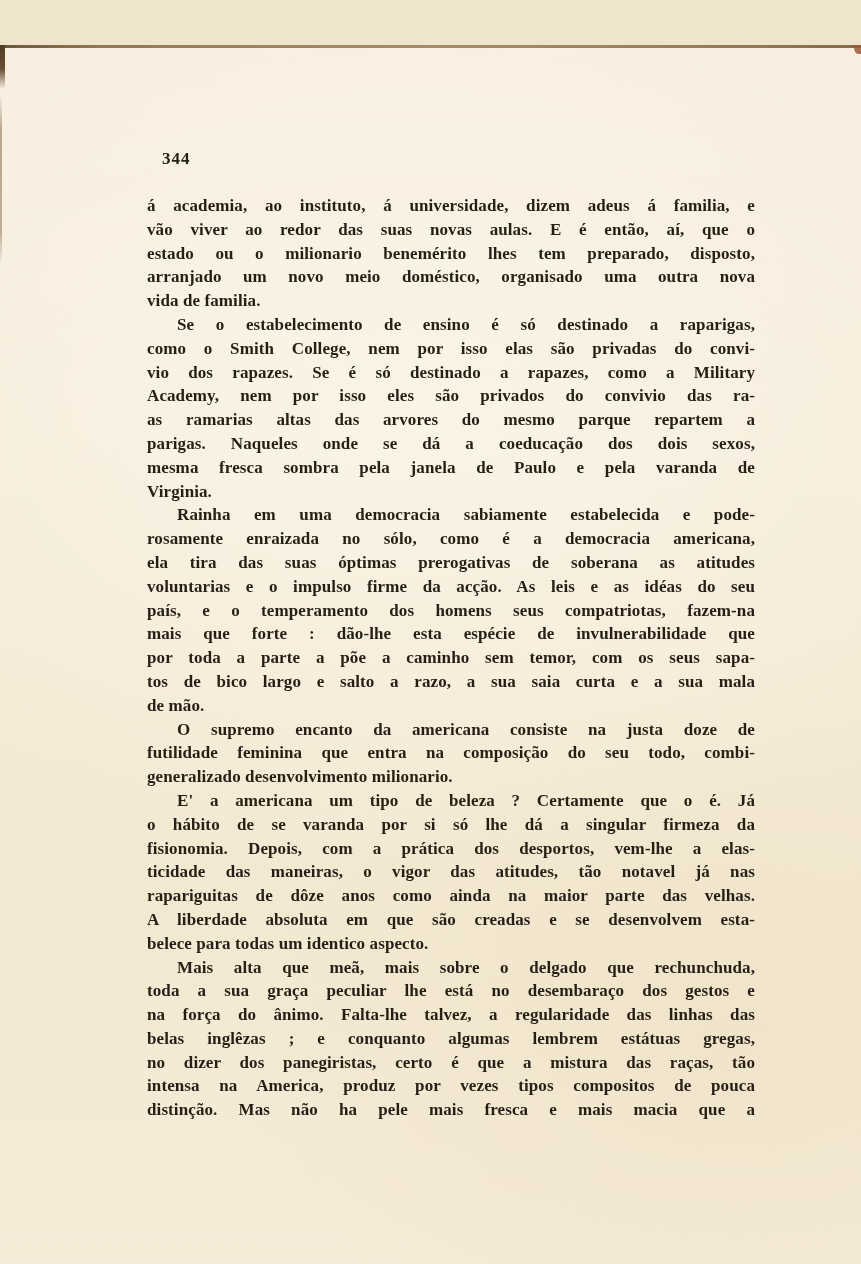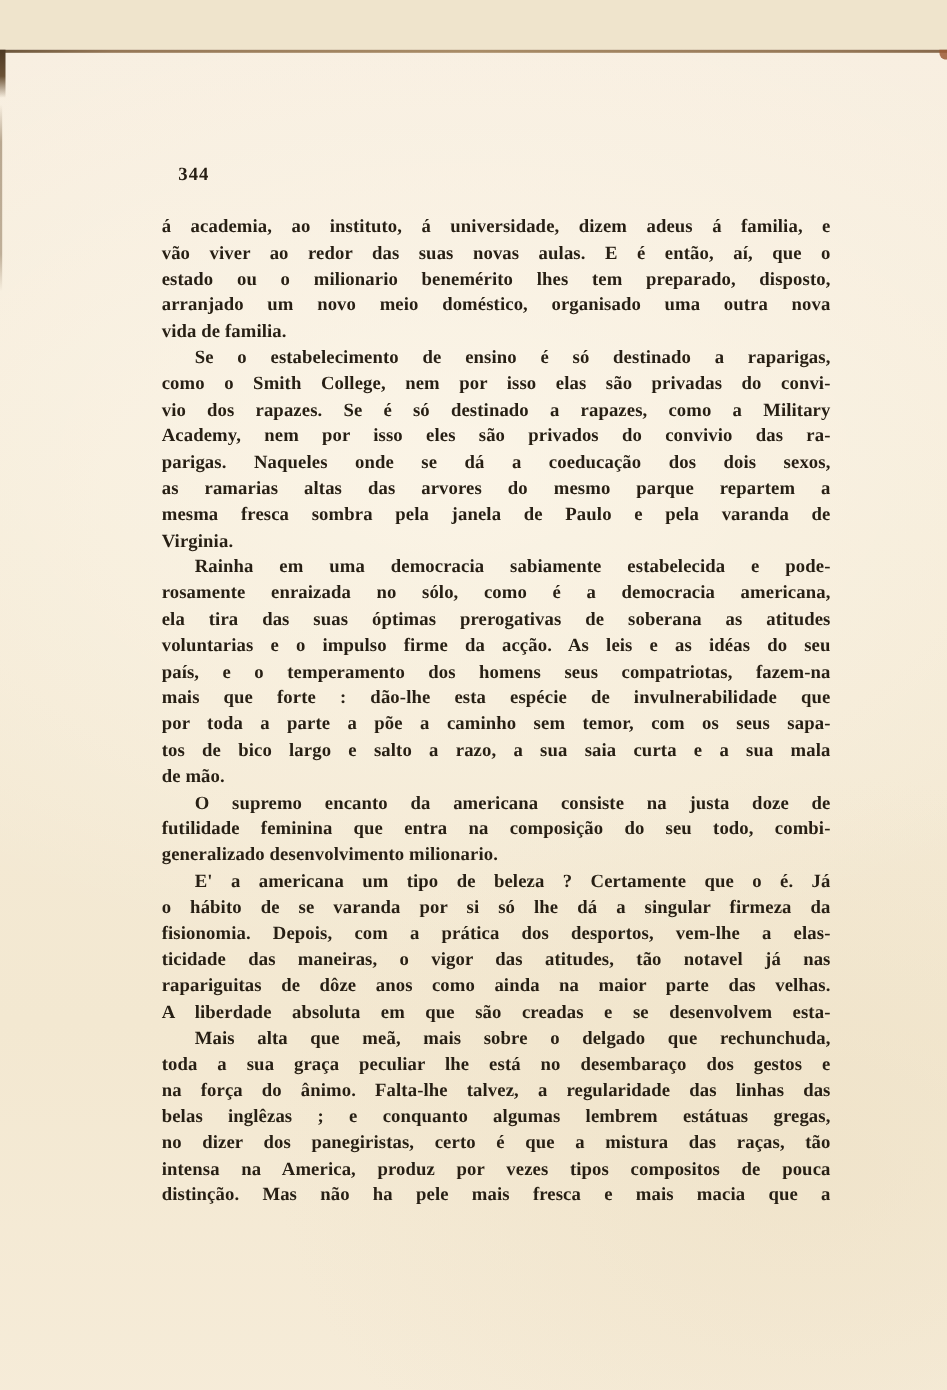--- a/index.html
+++ b/index.html
@@ -89,42 +89,43 @@
   <div class="text-block">
       <div class="line">á academia, ao instituto, á universidade, dizem adeus á familia, e</div>
       <div class="line">vão viver ao redor das suas novas aulas. E é então, aí, que o</div>
       <div class="line">estado ou o milionario benemérito lhes tem preparado, disposto,</div>
       <div class="line">arranjado um novo meio doméstico, organisado uma outra nova</div>
       <div class="line para-end">vida de familia.</div>
       <div class="line indent">Se o estabelecimento de ensino é só destinado a raparigas,</div>
       <div class="line">como o Smith College, nem por isso elas são privadas do convi-</div>
       <div class="line">vio dos rapazes. Se é só destinado a rapazes, como a Military</div>
       <div class="line">Academy, nem por isso eles são privados do convivio das ra-</div>
+      <div class="line">as ramarias altas das arvores do mesmo parque repartem a</div>
       <div class="line">parigas. Naqueles onde se dá a coeducação dos dois sexos,</div>
-      <div class="line">as ramarias altas das arvores do mesmo parque repartem a</div>
       <div class="line">mesma fresca sombra pela janela de Paulo e pela varanda de</div>
       <div class="line para-end">Virginia.</div>
       <div class="line indent">Rainha em uma democracia sabiamente estabelecida e pode-</div>
       <div class="line">rosamente enraizada no sólo, como é a democracia americana,</div>
       <div class="line">ela tira das suas óptimas prerogativas de soberana as atitudes</div>
       <div class="line">voluntarias e o impulso firme da acção. As leis e as idéas do seu</div>
       <div class="line">país, e o temperamento dos homens seus compatriotas, fazem-na</div>
       <div class="line">mais que forte : dão-lhe esta espécie de invulnerabilidade que</div>
       <div class="line">por toda a parte a põe a caminho sem temor, com os seus sapa-</div>
       <div class="line">tos de bico largo e salto a razo, a sua saia curta e a sua mala</div>
       <div class="line para-end">de mão.</div>
       <div class="line indent">O supremo encanto da americana consiste na justa doze de</div>
       <div class="line">futilidade feminina que entra na composição do seu todo, combi-</div>
       <div class="line para-end">generalizado desenvolvimento milionario.</div>
       <div class="line indent">E' a americana um tipo de beleza ? Certamente que o é. Já</div>
       <div class="line">o hábito de se varanda por si só lhe dá a singular firmeza da</div>
       <div class="line">fisionomia. Depois, com a prática dos desportos, vem-lhe a elas-</div>
       <div class="line">ticidade das maneiras, o vigor das atitudes, tão notavel já nas</div>
       <div class="line">rapariguitas de dôze anos como ainda na maior parte das velhas.</div>
       <div class="line">A liberdade absoluta em que são creadas e se desenvolvem esta-</div>
+      <div class="line para-end">belece para todas um identico aspecto.</div>
       <div class="line indent">Mais alta que meã, mais sobre o delgado que rechunchuda,</div>
       <div class="line">toda a sua graça peculiar lhe está no desembaraço dos gestos e</div>
       <div class="line">na força do ânimo. Falta-lhe talvez, a regularidade das linhas das</div>
       <div class="line">belas inglêzas ; e conquanto algumas lembrem estátuas gregas,</div>
       <div class="line">no dizer dos panegiristas, certo é que a mistura das raças, tão</div>
       <div class="line">intensa na America, produz por vezes tipos compositos de pouca</div>
       <div class="line">distinção. Mas não ha pele mais fresca e mais macia que a</div>
     </div>
 </div>
 

